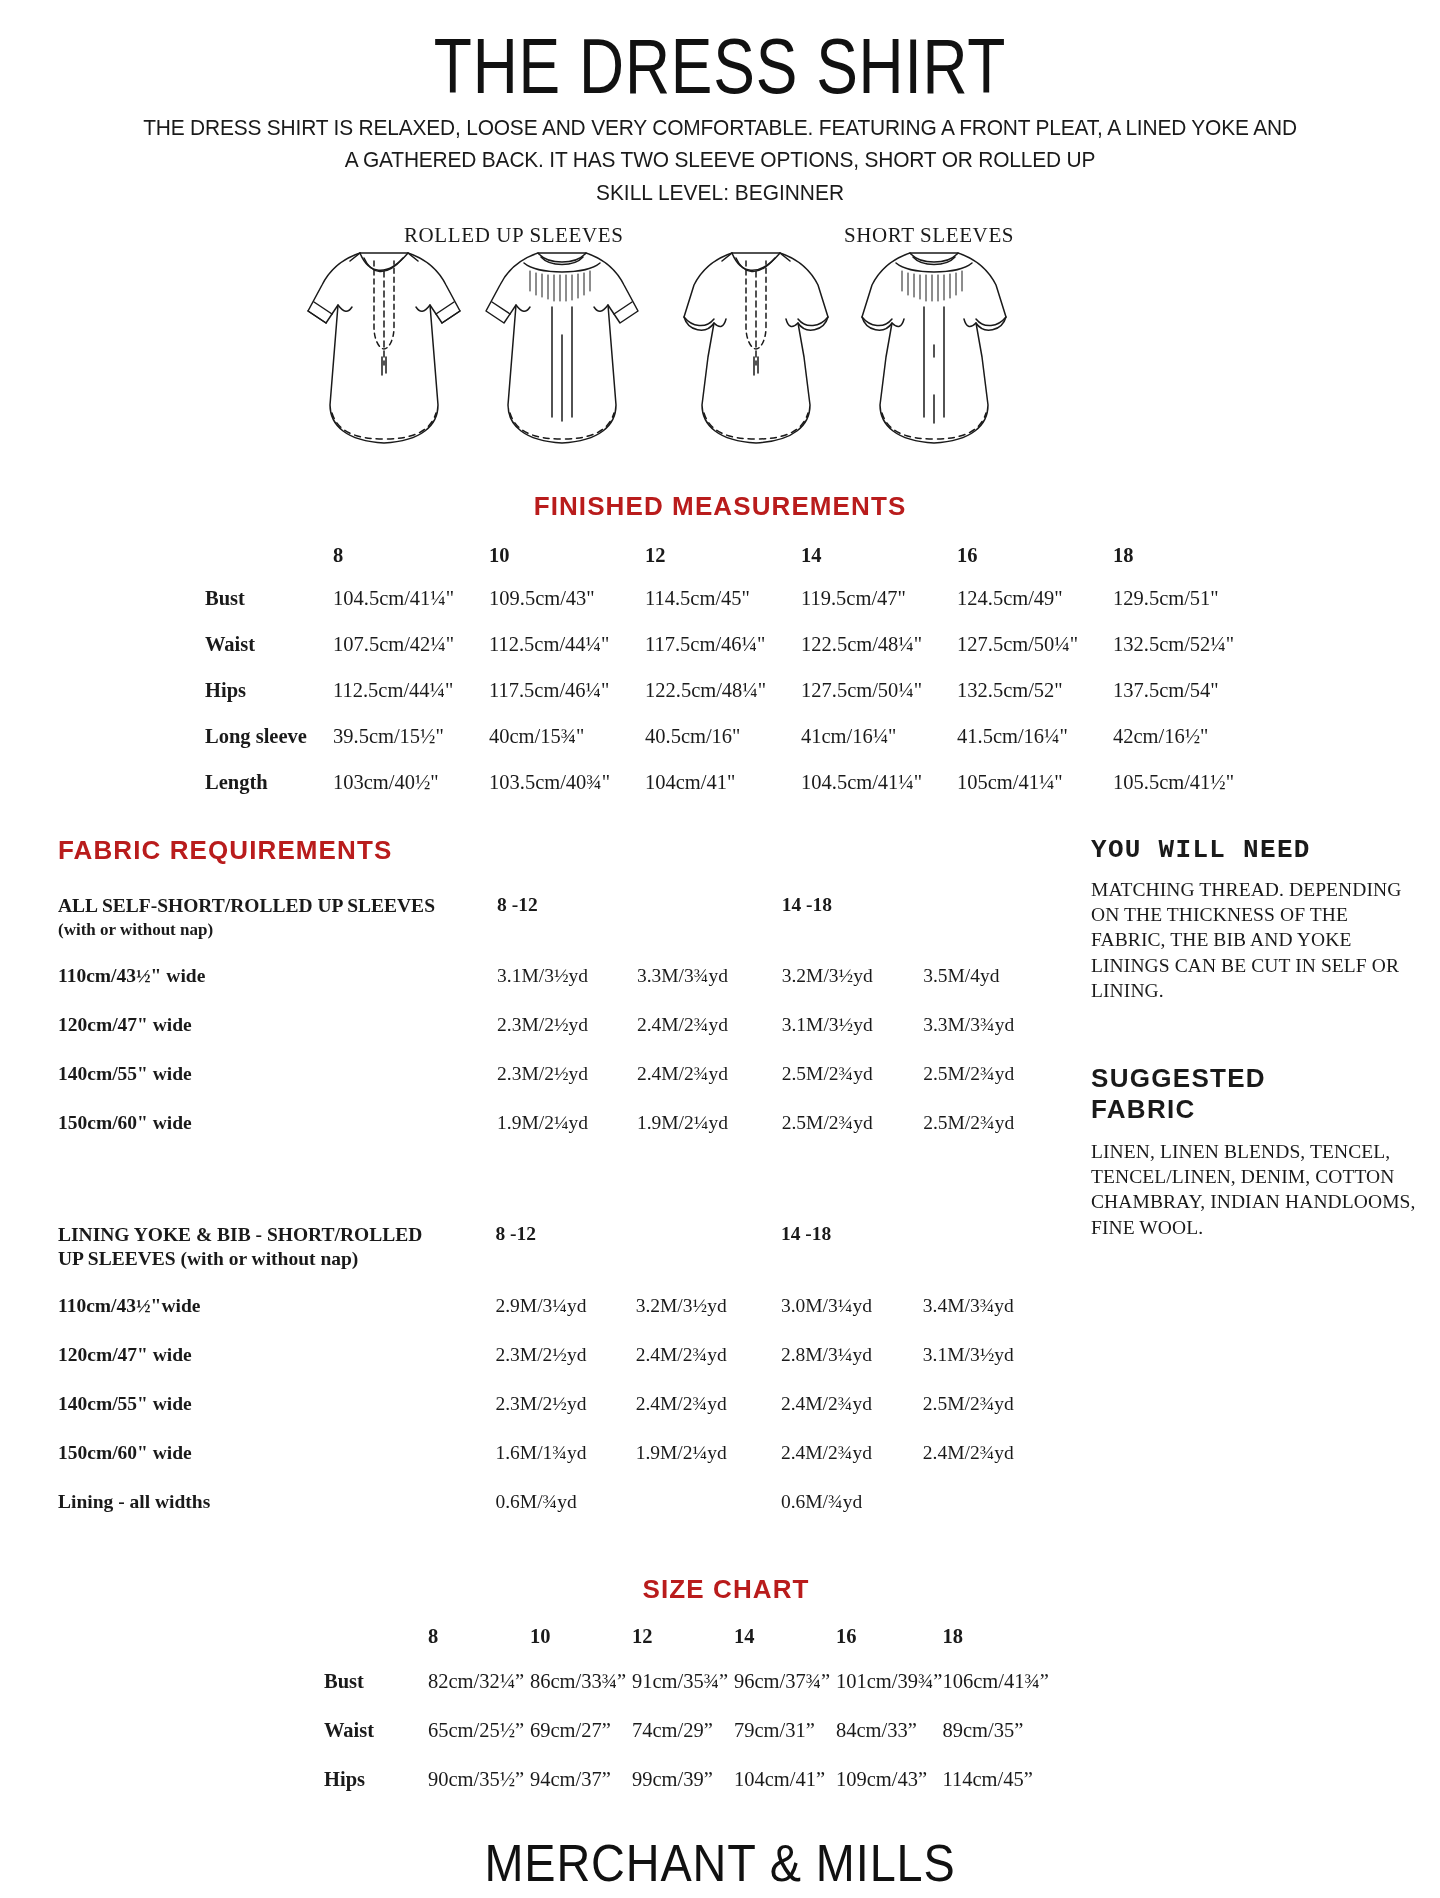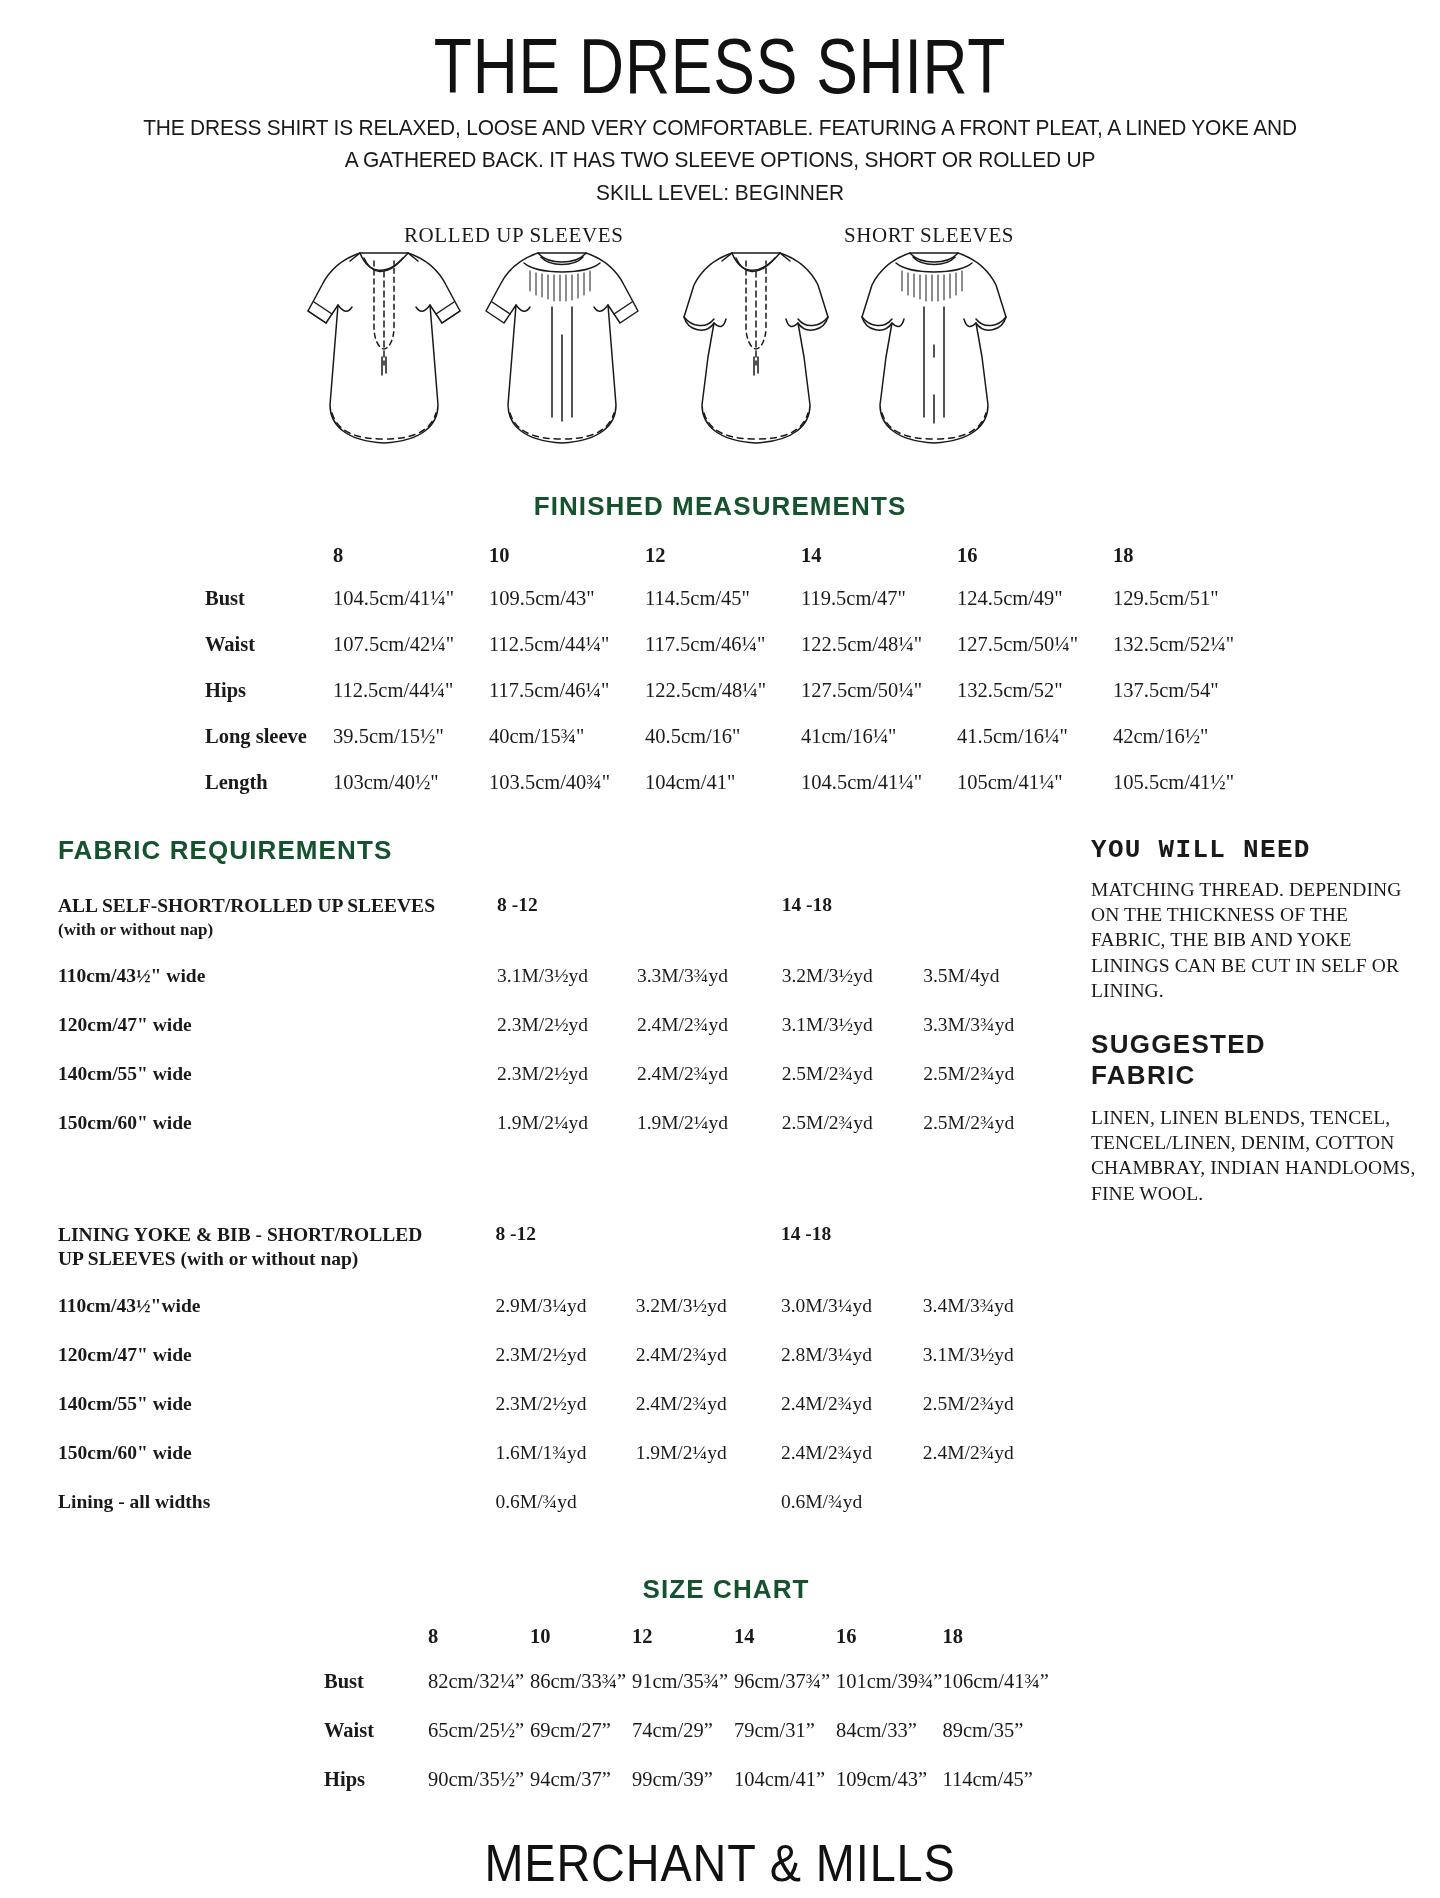--- a/index.html
+++ b/index.html
@@ -58,21 +58,21 @@
   .illus-label.rolled { left:404px; top:2px; }
   .illus-label.short  { left:844px; top:2px; }
   .figs { position:absolute; left:290px; top:24px; }
 
   
   .sec-head {
     font-family:"Liberation Sans", sans-serif;
     font-weight:bold;
     font-size:26px;
     letter-spacing:1.1px;
-    color:#14532d;
+    color:#b91c1c;
   }
   .sec-head.center { text-align:center; }
 
   
   .fm { position:relative; margin-top:10px; }
   .fm table {
     border-collapse:collapse;
     margin:22px auto 0 205px;
     font-size:20.5px;
   }
@@ -130,21 +130,21 @@
     line-height:1.30;
     margin-top:12px;
     letter-spacing:0.1px;
   }
   .sf-head {
     font-family:"Liberation Sans", sans-serif;
     font-weight:bold;
     font-size:26px;
     letter-spacing:1.3px;
     line-height:1.18;
-    margin-top:26px;
+    margin-top:60px;
   }
   .sf-body {
     font-family:"Liberation Serif", serif;
     font-size:19.5px;
     line-height:1.30;
     margin-top:14px;
     letter-spacing:0.1px;
   }
 
   

